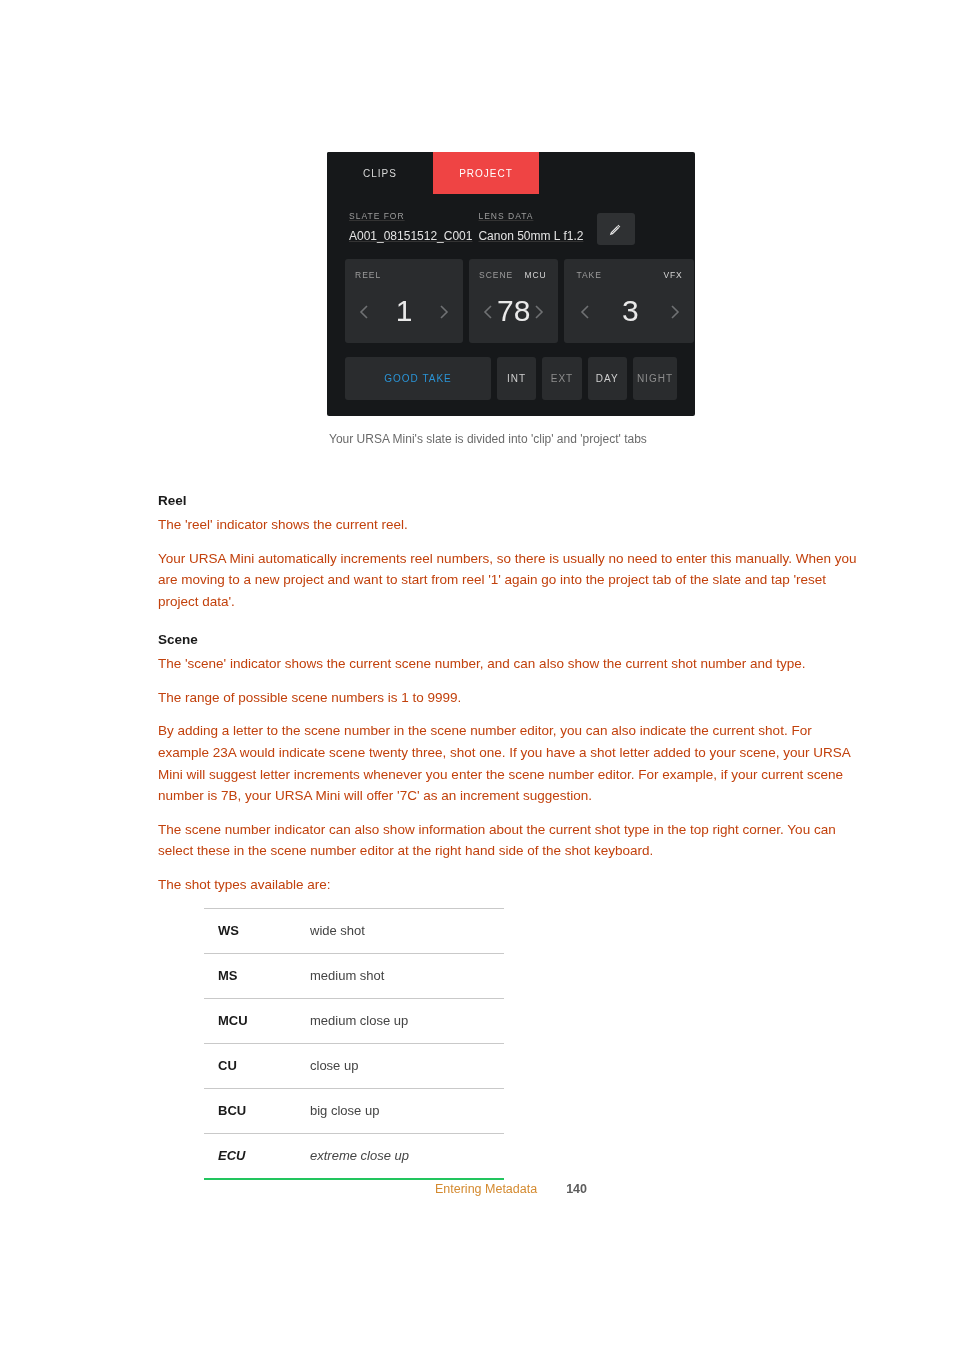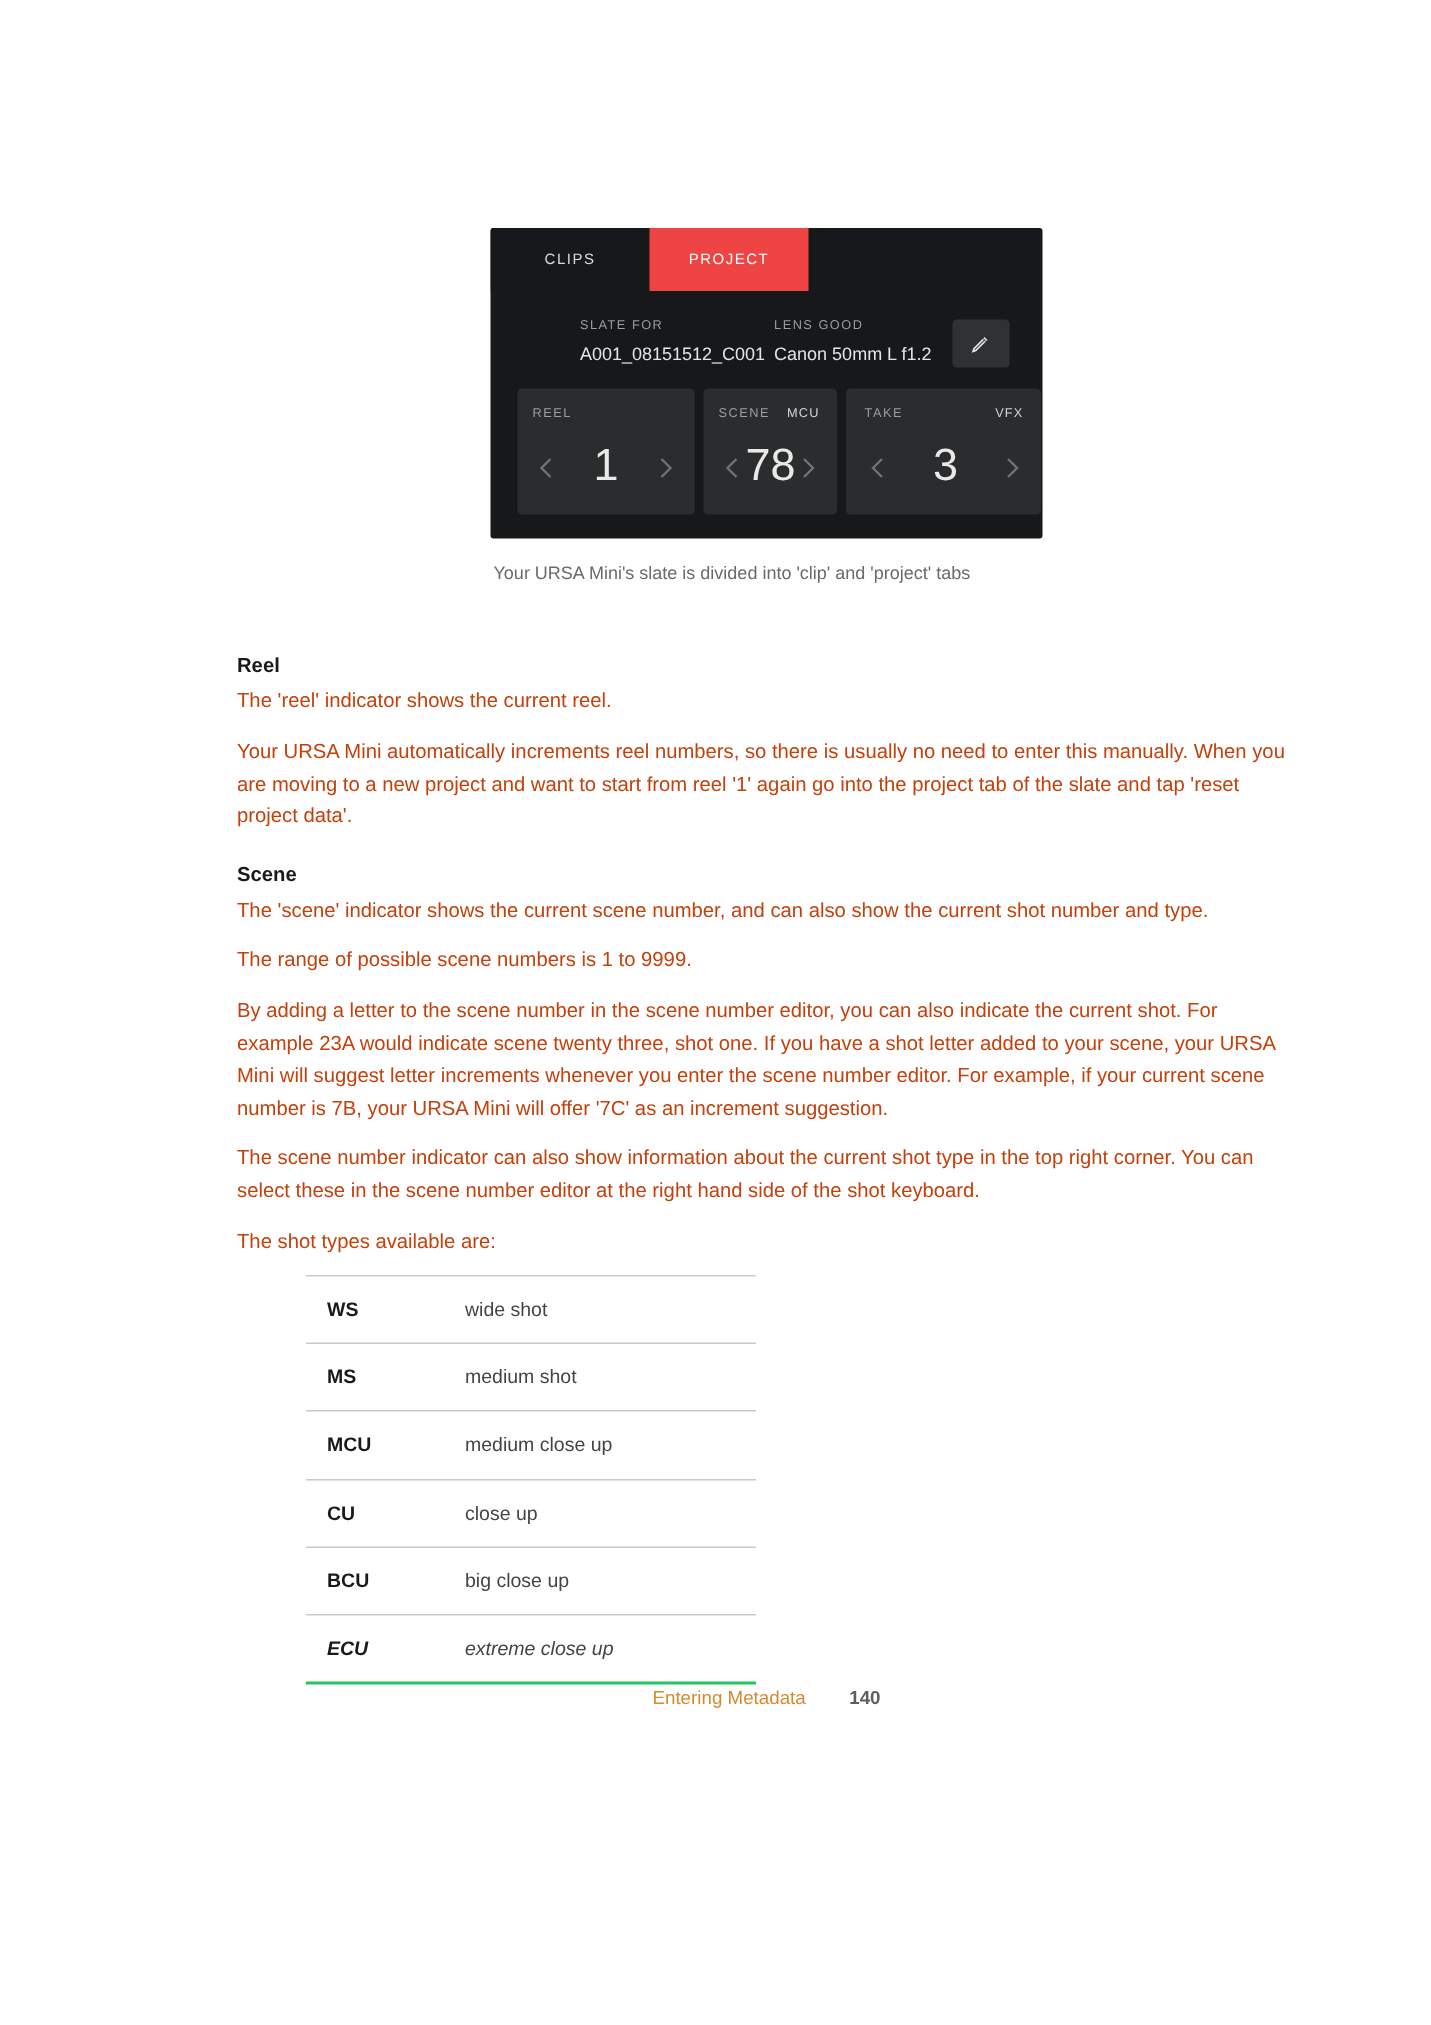--- a/index.html
+++ b/index.html
@@ -12,21 +12,21 @@
     width: 954px;
     padding: 140px 90px 60px 158px;
   }
   .slate-fig { width: 368px; margin: 12px auto; }
   .slate { background: #16181a; border-radius: 2px; overflow: hidden; }
   .tabs { display: flex; }
   .tab { flex: 0 0 106px; text-align: center; font-size: 10px; letter-spacing: 1px; padding: 14px 0 12px; font-weight: 500; }
   .tab-dark { background: #16181a; color: #d9d9d9; }
   .tab-light { background: #ef4444; color: #fff; }
   .slate-body { padding: 12px 18px 16px; }
-  .info-row { display: flex; align-items: flex-end; justify-content: flex-end; padding: 4px 4px 10px; }
+  .info-row { display: flex; align-items: flex-end; justify-content: flex-start; padding: 4px 4px 10px; text-decoration: underline; }
   .info-block .lbl { font-size: 8.5px; letter-spacing: 1px; color: #9d9d9d; margin-bottom: 4px; }
   .info-block .val { font-size: 12px; color: #e4e4e4; font-weight: 300; }
   .lens { margin-left: 6px; }
   .edit-box { background: #2f3133; width: 38px; height: 32px; border-radius: 3px; display: flex; align-items: center; justify-content: center; margin-left: 14px; }
   .pencil svg { display: block; }
   .counters { display: flex; gap: 6px; margin-top: 4px; }
   .counter { position: relative; background: #2a2c2e; border-radius: 3px; padding: 10px 10px 8px; display: flex; flex-direction: column; }
   .counter.reel { flex: 0 0 118px; }
   .counter.scene { flex: 1; }
   .counter.take { flex: 0 0 130px; padding-left: 12px; }
@@ -66,21 +66,21 @@
       <div class="tab tab-light">PROJECT</div>
     </div>
     <div class="slate-body">
       <div class="info-row">
         <div class="info-block">
           <div class="lbl">SLATE FOR</div>
           <div class="val">A001_08151512_C001</div>
         </div>
         <div style="display:flex;align-items:flex-end;">
           <div class="info-block lens">
-            <div class="lbl">LENS GOOD</div>
+            <div class="lbl">LENS DATA</div>
             <div class="val">Canon 50mm L f1.2</div>
           </div>
           <div class="edit-box">
             <span class="pencil">
               <svg width="14" height="14" viewBox="0 0 24 24" fill="none" stroke="#e4e4e4" stroke-width="2" stroke-linecap="round">
                   <path d="M3 21l3-1 12-12-2-2L4 18l-1 3z"></path>
                   <path d="M14 6l4 4" stroke="#16181a" stroke-width="1"></path>
                 </svg>
             </span>
           </div>
@@ -133,20 +133,27 @@
             <span class="num">3</span>
             <span class="chev">
                 <svg width="10" height="16" viewBox="0 0 10 16">
                   <path d="M2 2 L8 8 L2 14" fill="none" stroke="currentColor" stroke-width="1.6"></path>
                 </svg>
               </span>
           </div>
         </div>
       </div>
 
+      <div class="btn-row">
+        <div class="pill good">GOOD TAKE</div>
+        <div class="pill int">INT</div>
+        <div class="pill">EXT</div>
+        <div class="pill day">DAY</div>
+        <div class="pill">NIGHT</div>
+      </div>
     </div>
   </div>
   <div class="caption">Your URSA Mini's slate is divided into 'clip' and 'project' tabs</div>
 </div>
 
 <div class="doc">
   <div class="sec-head">Reel</div>
   <p>The 'reel' indicator shows the current reel.</p>
   <p>Your URSA Mini automatically increments reel numbers, so there is usually no need to enter this manually. When you are moving to a new project and want to start from reel '1' again go into the project tab of the slate and tap 'reset project data'.</p>
 

